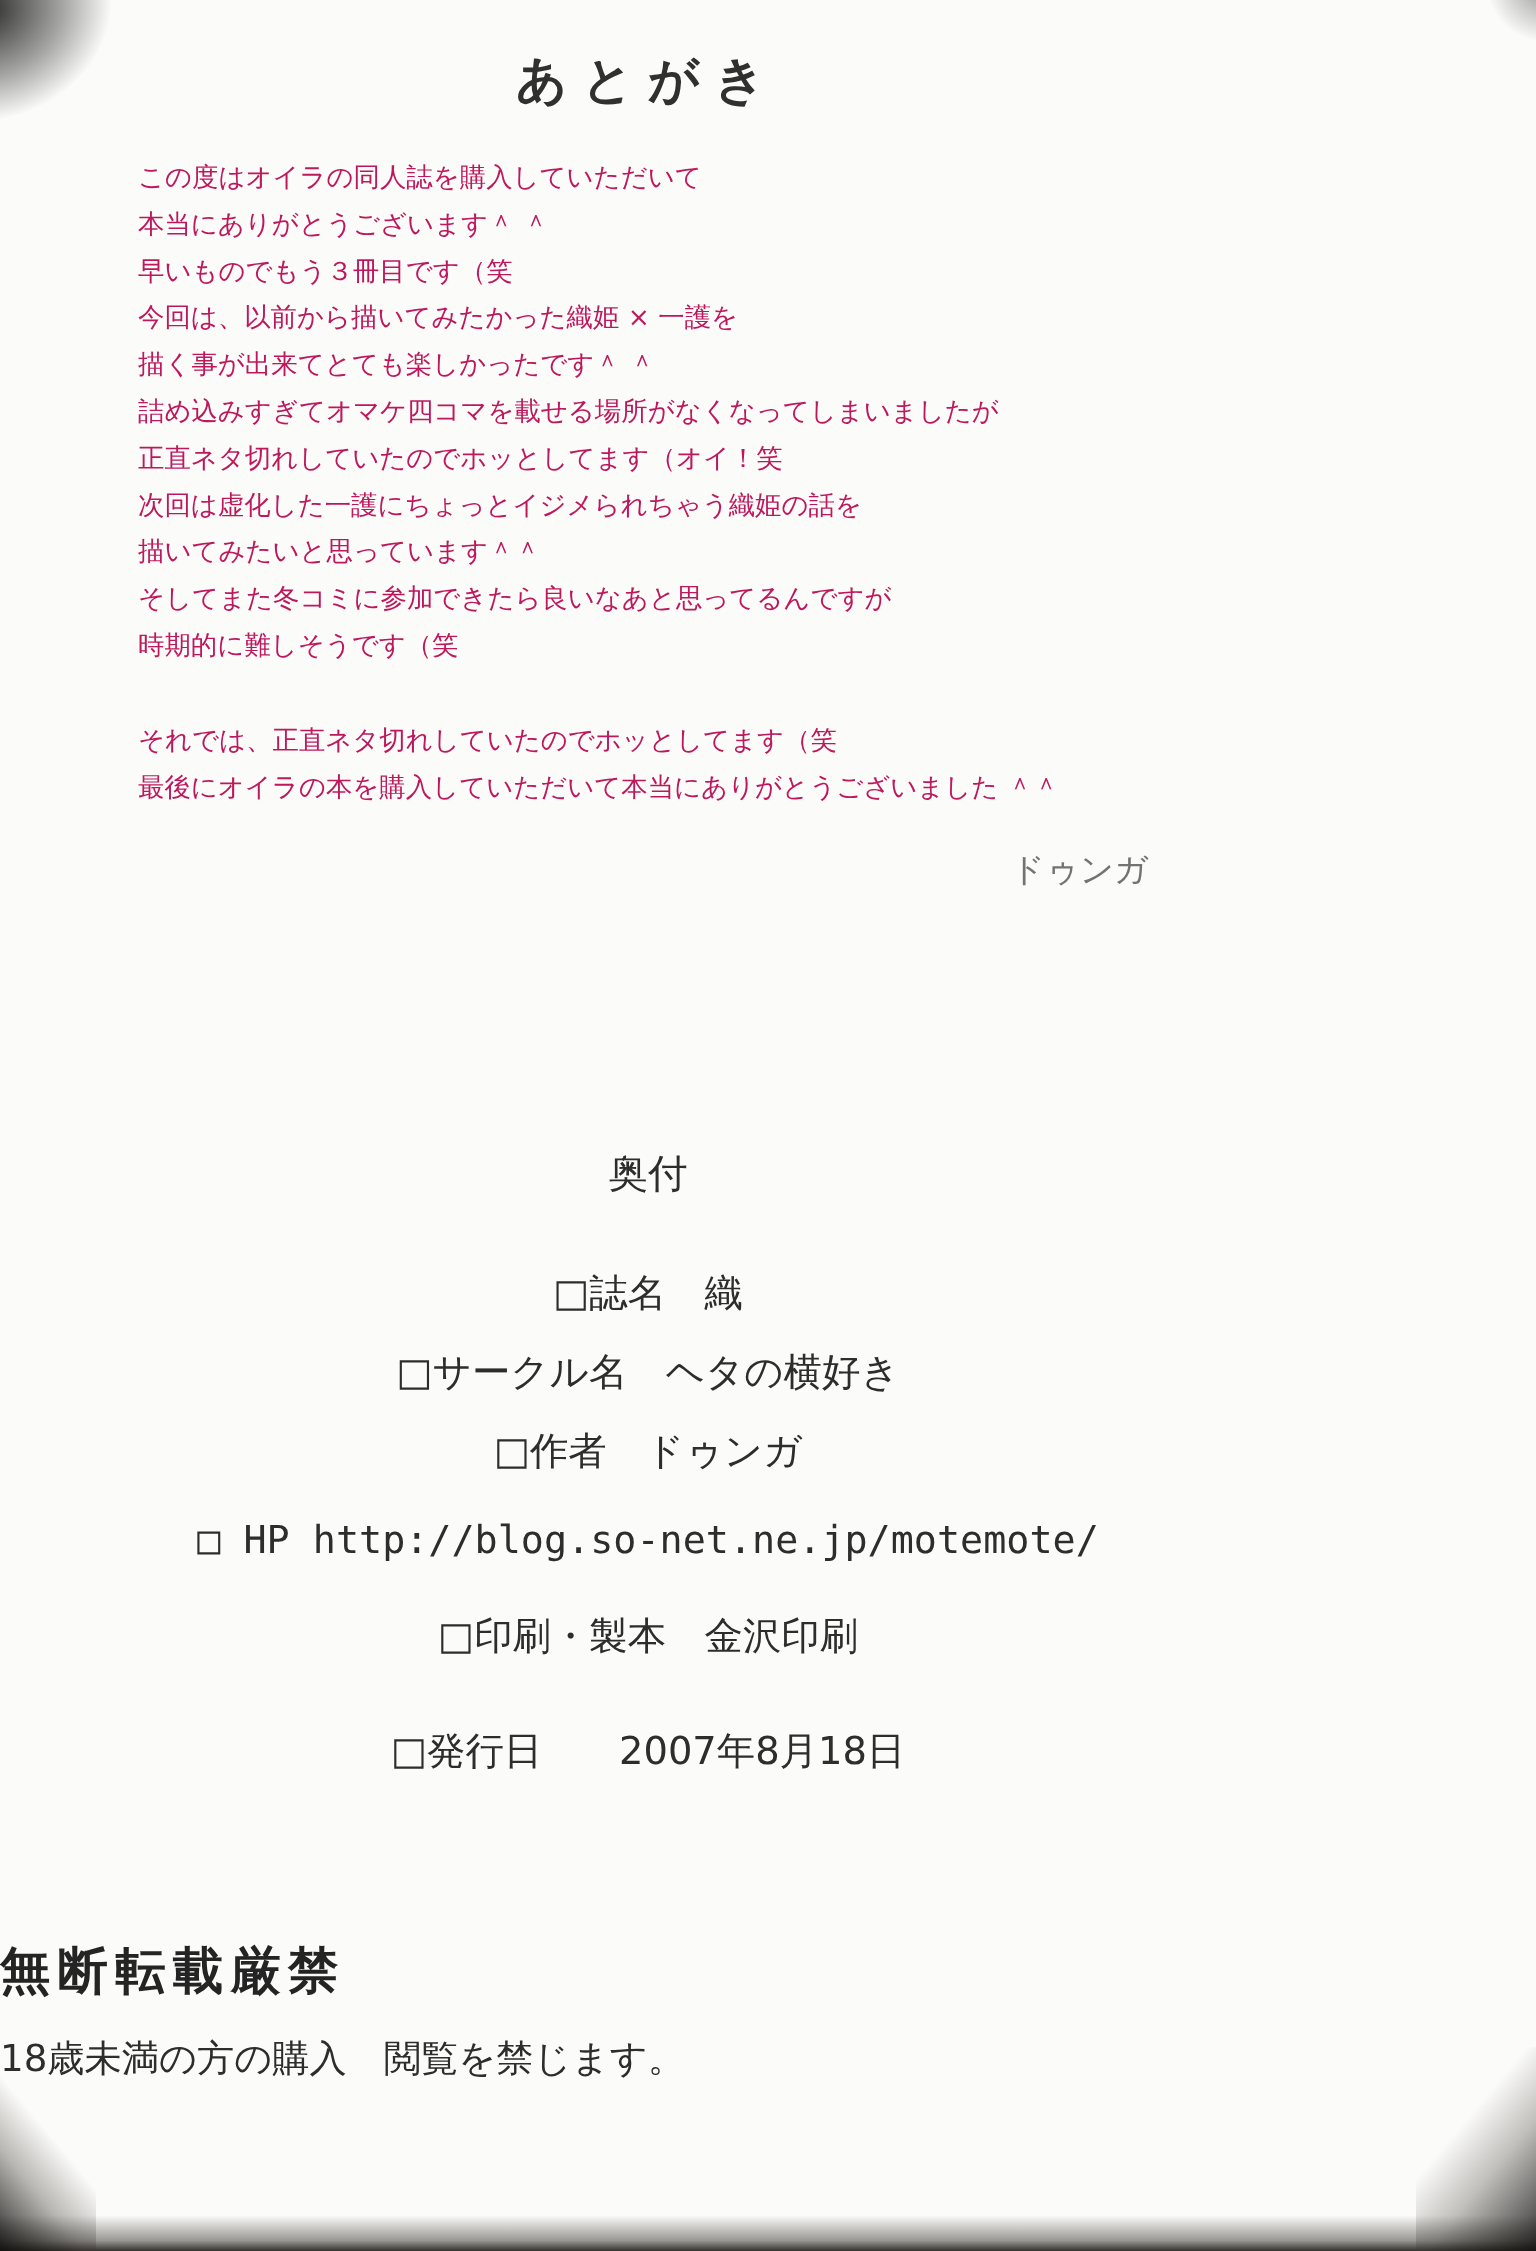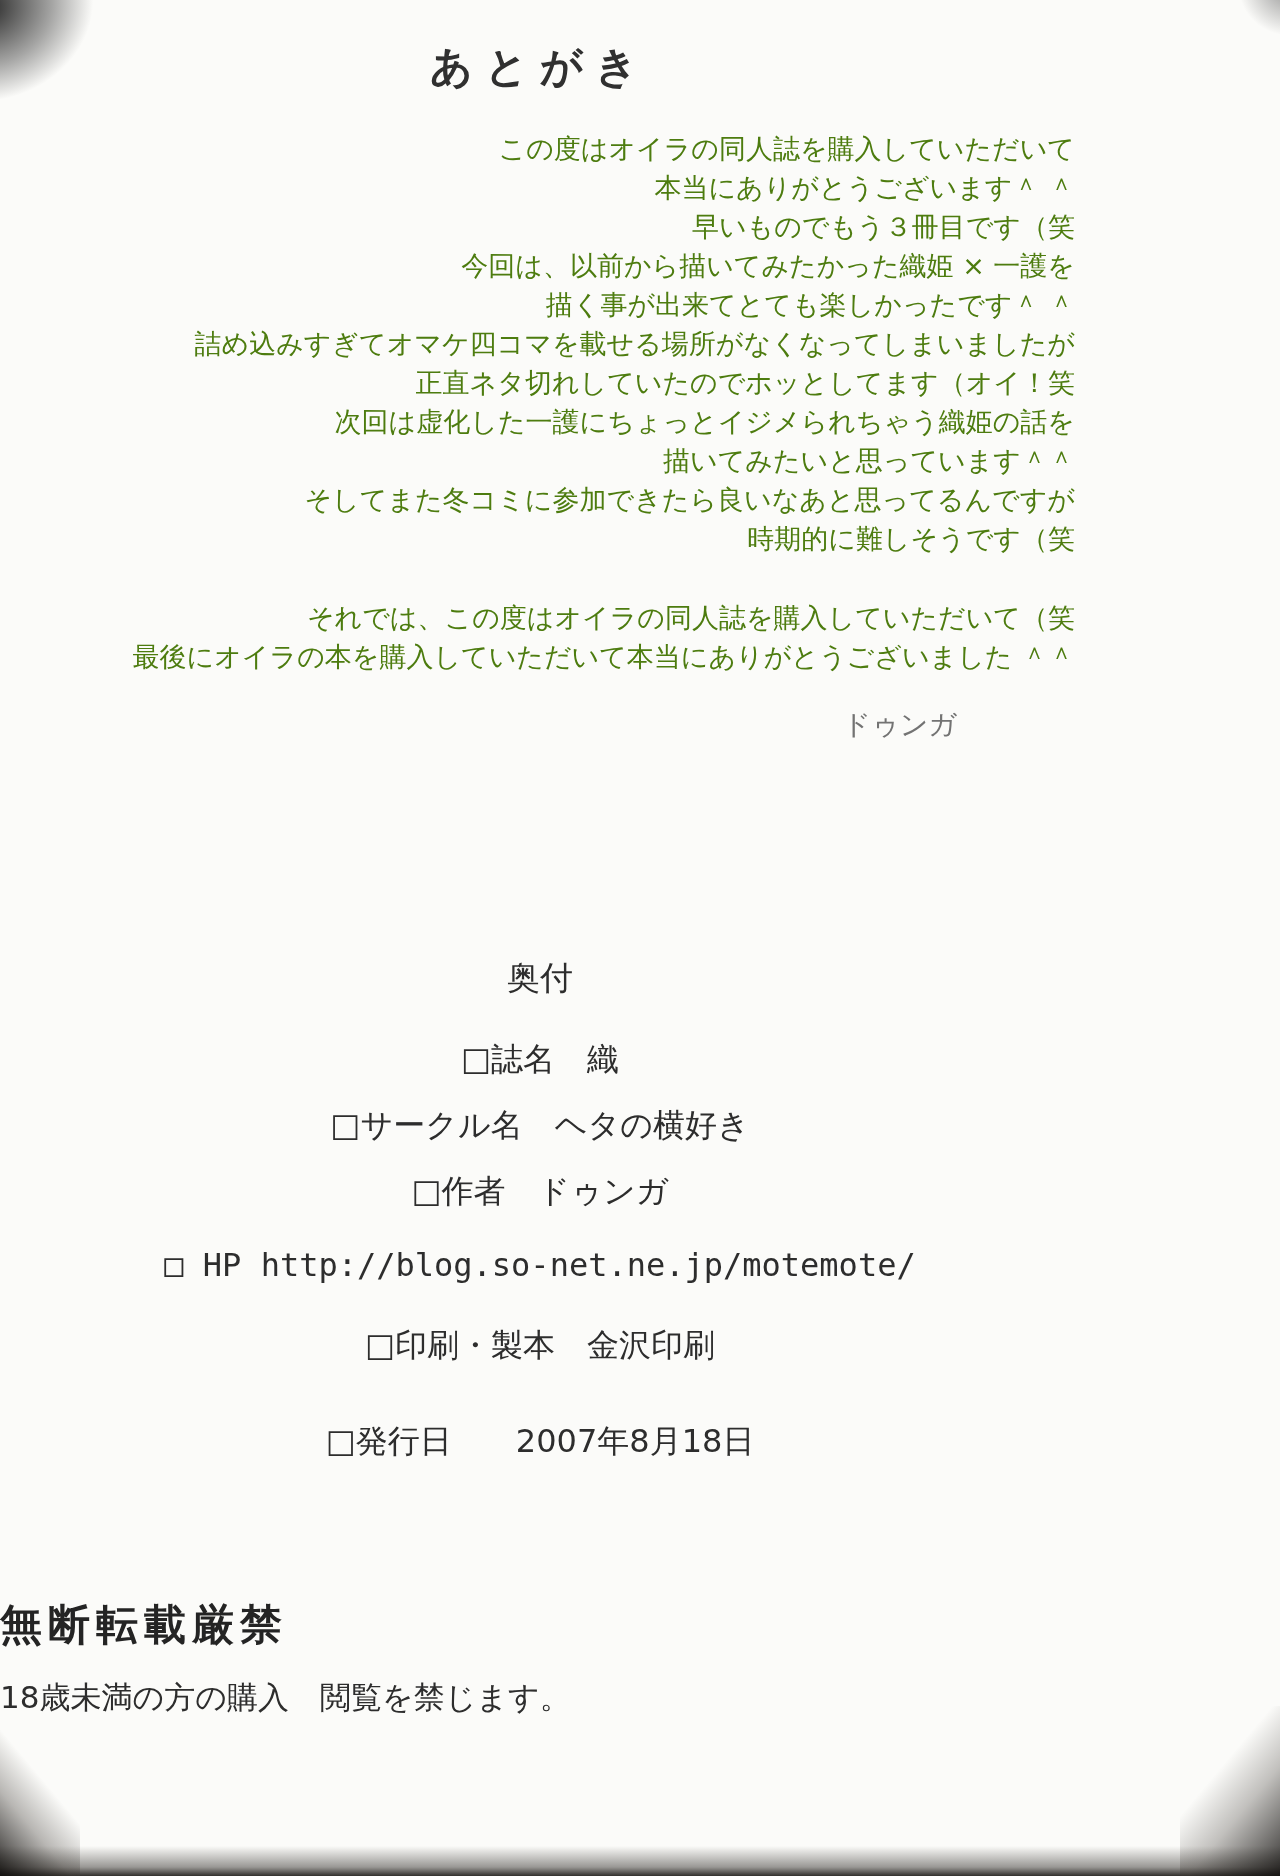--- a/index.html
+++ b/index.html
@@ -24,42 +24,41 @@
     font-weight: bold;
     letter-spacing: 12px;
     color: #303030;
   }
   .afterword {
     margin-left: 115px;
     margin-top: 34px;
     width: 960px;
   }
   .afterword .line {
-    font-size: 27px;
+    font-size: 22px;
     line-height: 39px;
     white-space: nowrap;
-    color: #4d7c0f;
-    text-align: right;
+    color: #be185d;
   }
   .para2 { margin-top: 40px; }
   .signature {
     margin-top: 30px;
     text-align: right;
     padding-right: 118px;
     font-size: 28px;
     color: #737373;
   }
   .colophon {
     margin-top: 212px;
     text-align: center;
   }
   .colophon-heading {
     font-size: 33px;
     color: #2d2d2d;
-    margin-bottom: 38px;
+    margin-bottom: 56px;
   }
   .colophon .entry {
     font-size: 32px;
     line-height: 40px;
     margin-bottom: 26px;
     color: #2d2d2d;
     white-space: nowrap;
   }
   .entry-printing { margin-top: 40px; }
   .entry-hp {
@@ -128,21 +127,21 @@
       <div class="line">今回は、以前から描いてみたかった織姫 × 一護を</div>
       <div class="line">描く事が出来てとても楽しかったです＾ ＾</div>
       <div class="line">詰め込みすぎてオマケ四コマを載せる場所がなくなってしまいましたが</div>
       <div class="line">正直ネタ切れしていたのでホッとしてます（オイ！笑</div>
       <div class="line">次回は虚化した一護にちょっとイジメられちゃう織姫の話を</div>
       <div class="line">描いてみたいと思っています＾＾</div>
       <div class="line">そしてまた冬コミに参加できたら良いなあと思ってるんですが</div>
       <div class="line">時期的に難しそうです（笑</div>
     </div>
     <div class="para2">
-      <div class="line">それでは、この度はオイラの同人誌を購入していただいて（笑</div>
+      <div class="line">それでは、正直ネタ切れしていたのでホッとしてます（笑</div>
       <div class="line">最後にオイラの本を購入していただいて本当にありがとうございました ＾＾</div>
     </div>
     <div class="signature">ドゥンガ</div>
   </div>
 
   <div class="colophon">
     <div class="colophon-heading">奥付</div>
     <div class="entry">□誌名　織</div>
     <div class="entry">□サークル名　ヘタの横好き</div>
     <div class="entry">□作者　ドゥンガ</div>

